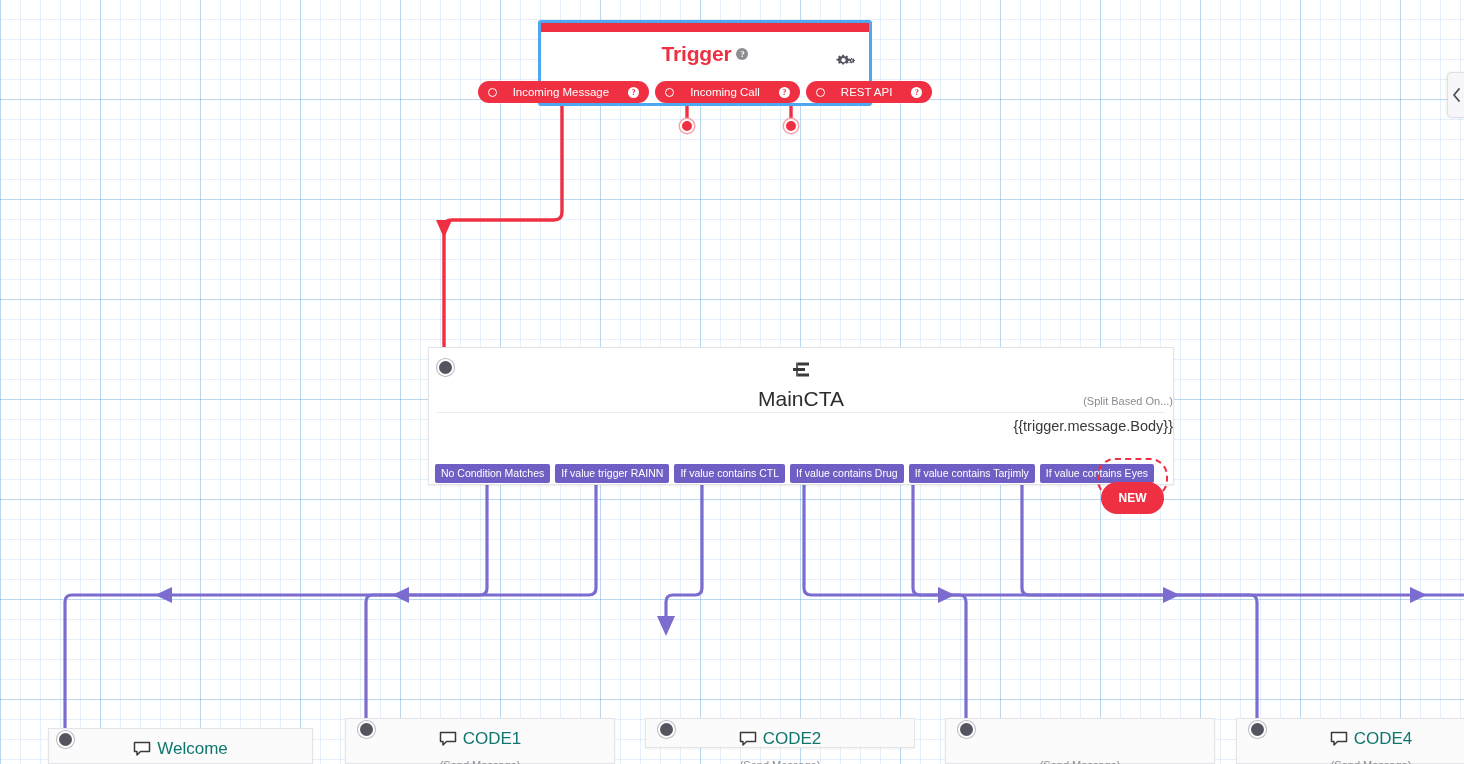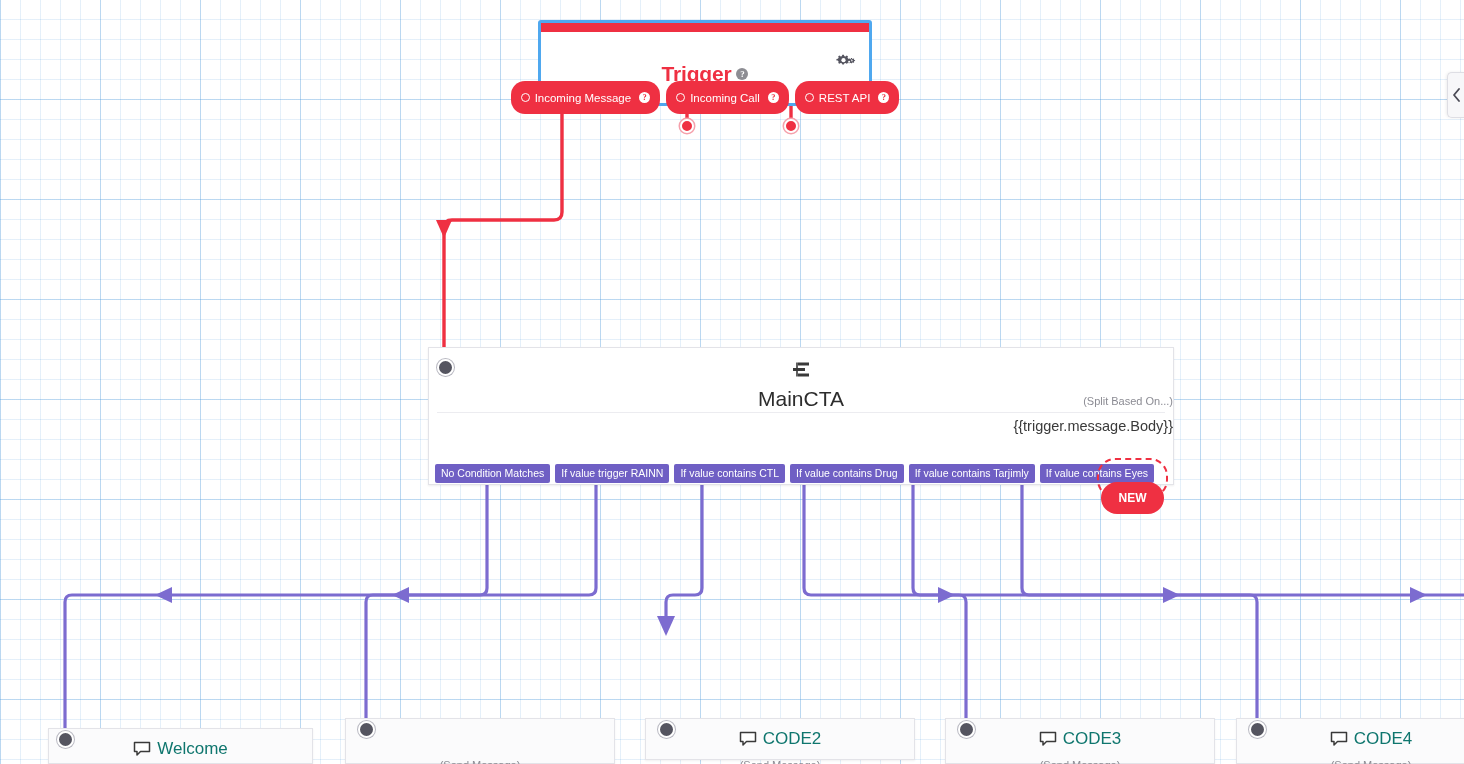--- a/index.html
+++ b/index.html
@@ -28,36 +28,36 @@
     background:#ffffff;
     border:3px solid #4fa8ef;
     border-radius:3px;
     box-sizing:border-box;
   }
   .trigger-topbar{
     position:absolute;left:0;top:0;right:0;height:9px;background:#ef3042;
   }
   .trigger-title{
     position:absolute;top:19px;left:0;right:0;text-align:center;
-    color:#ef3042;font-size:21px;font-weight:bold;letter-spacing:-0.2px;margin-top:20px;
+    color:#ef3042;font-size:21px;font-weight:bold;letter-spacing:-0.2px;
   }
   .help-dot{
     display:inline-block;width:12px;height:12px;border-radius:50%;
     background:#8d8d93;color:#fff;font-size:9px;font-weight:bold;
     line-height:12px;text-align:center;vertical-align:4px;margin-left:5px;
     font-family:"Liberation Serif", serif;
   }
   .gear-btn{position:absolute;right:10px;top:30px;width:24px;height:20px;cursor:pointer;}
   .trigger-pills{
     position:absolute;left:0;right:0;top:58px;
     display:flex;justify-content:center;gap:6px;
   }
   .pill{
     background:#ef3042;color:#fff;border-radius:14px;
-    height:33px;display:flex;align-items:center;gap:5px;
+    height:22px;display:flex;align-items:center;gap:16px;
     padding:0 10px;font-size:11.5px;white-space:nowrap;cursor:pointer;
   }
   .pill .ring{
     width:9px;height:9px;border-radius:50%;border:1.6px solid #fff;box-sizing:border-box;
   }
   .pill .help-dot{background:#fff;color:#ef3042;vertical-align:0;margin-left:3px;
      width:11px;height:11px;line-height:11px;font-size:8.5px;}
 
   
   .split-node{
@@ -236,42 +236,42 @@
     <svg width="18" height="18" viewBox="0 0 18 18">
       <path d="M1.5 2.5h15v9h-9l-3.5 3.5v-3.5h-2.5z" fill="#fff" stroke="#3a3a3a" stroke-width="1.5" stroke-linejoin="round"></path>
     </svg>
     <span>Welcome</span>
   </div>
   <div class="msg-sub"></div>
 </div>
 <div class="in-dot" style="left:57px;top:731px;"></div>
 
 <div class="msg-node" style="left:345px;top:718px;width:270px;height:46px;">
+  <div class="msg-title">
+    <svg width="18" height="18" viewBox="0 0 18 18">
+      <path d="M1.5 2.5h15v9h-9l-3.5 3.5v-3.5h-2.5z" fill="#fff" stroke="#3a3a3a" stroke-width="1.5" stroke-linejoin="round"></path>
+    </svg>
+    <span>CODE1</span>
+  </div>
   <div class="msg-sub">(Send Message)</div>
 </div>
 <div class="in-dot" style="left:358px;top:721px;"></div>
 
-<div class="msg-node" style="left:645px;top:718px;width:270px;height:42px;">
+<div class="msg-node" style="left:645px;top:718px;width:270px;height:30px;">
   <div class="msg-title">
     <svg width="18" height="18" viewBox="0 0 18 18">
       <path d="M1.5 2.5h15v9h-9l-3.5 3.5v-3.5h-2.5z" fill="#fff" stroke="#3a3a3a" stroke-width="1.5" stroke-linejoin="round"></path>
     </svg>
     <span>CODE2</span>
   </div>
   <div class="msg-sub">(Send Message)</div>
 </div>
 <div class="in-dot" style="left:658px;top:721px;"></div>
 
 <div class="msg-node" style="left:945px;top:718px;width:270px;height:46px;">
-  <div class="msg-title">
-    <svg width="18" height="18" viewBox="0 0 18 18">
-      <path d="M1.5 2.5h15v9h-9l-3.5 3.5v-3.5h-2.5z" fill="#fff" stroke="#3a3a3a" stroke-width="1.5" stroke-linejoin="round"></path>
-    </svg>
-    <span>CODE3</span>
-  </div>
   <div class="msg-sub">(Send Message)</div>
 </div>
 <div class="in-dot" style="left:958px;top:721px;"></div>
 
 <div class="msg-node" style="left:1236px;top:718px;width:270px;height:46px;">
   <div class="msg-title">
     <svg width="18" height="18" viewBox="0 0 18 18">
       <path d="M1.5 2.5h15v9h-9l-3.5 3.5v-3.5h-2.5z" fill="#fff" stroke="#3a3a3a" stroke-width="1.5" stroke-linejoin="round"></path>
     </svg>
     <span>CODE4</span>

